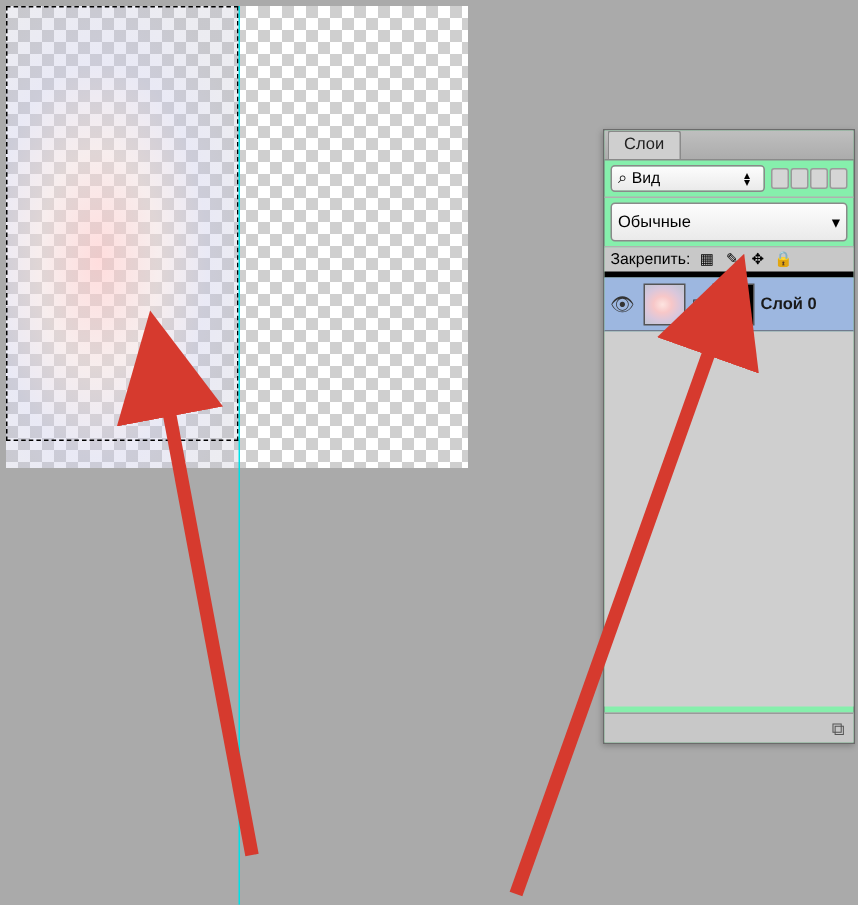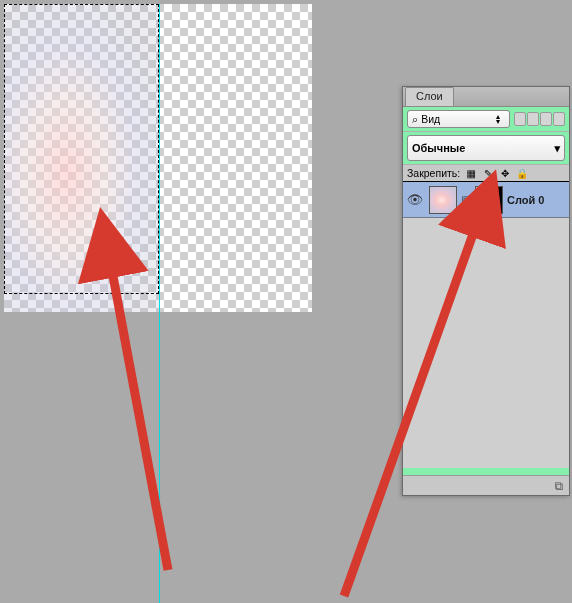--- a/index.html
+++ b/index.html
@@ -141,29 +141,28 @@
     .blend-dropdown {
       display: flex;
       align-items: center;
       height: 18px;
       background: linear-gradient(#fdfdfd,#eaeaea);
       border: 1px solid #8a8a8a;
       border-radius: 3px;
       padding: 12px 4px;
       font-size: 11px;
       justify-content: space-between;
-      font-weight: bold;
     }
     .lock-row {
       display: flex;
       align-items: center;
       gap: 5px;
       padding: 2px 4px;
       font-size: 10.5px;
-      border-bottom: 1px solid #000000;
+      border-bottom: 4px solid #000000;
       background: #c8c8c8;
     }
     .lock-icon {
       width: 12px;
       height: 12px;
       display: flex;
       align-items: center;
       justify-content: center;
       font-size: 10px;
     }

